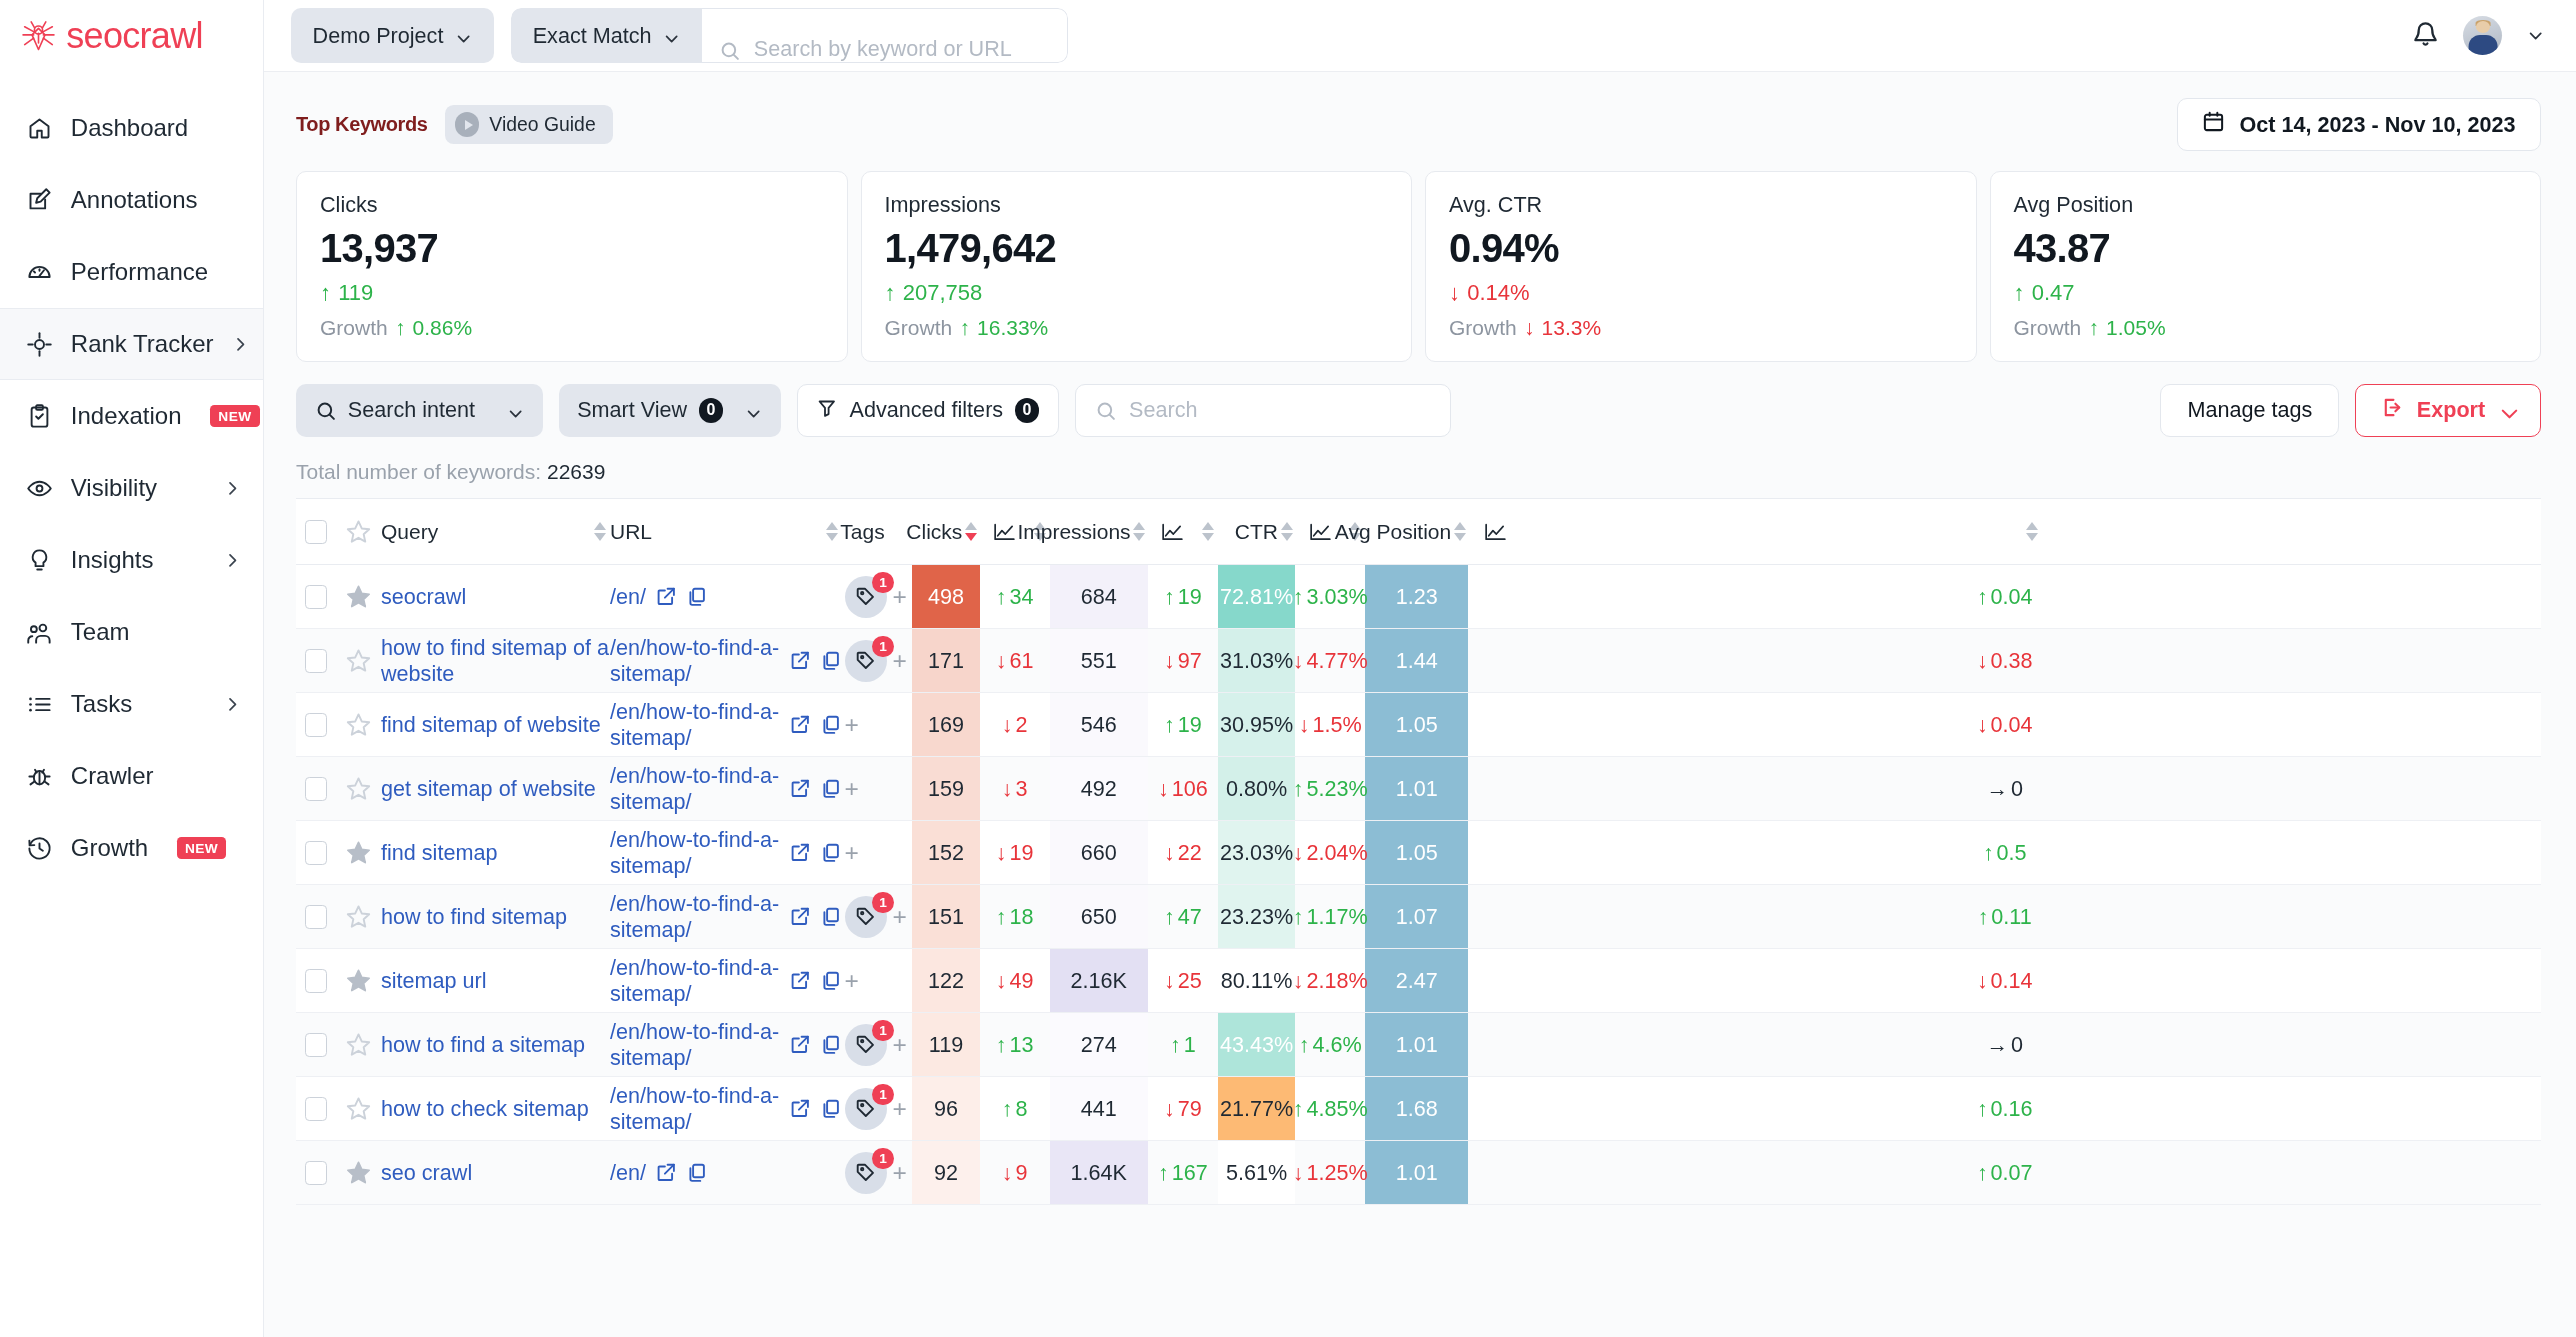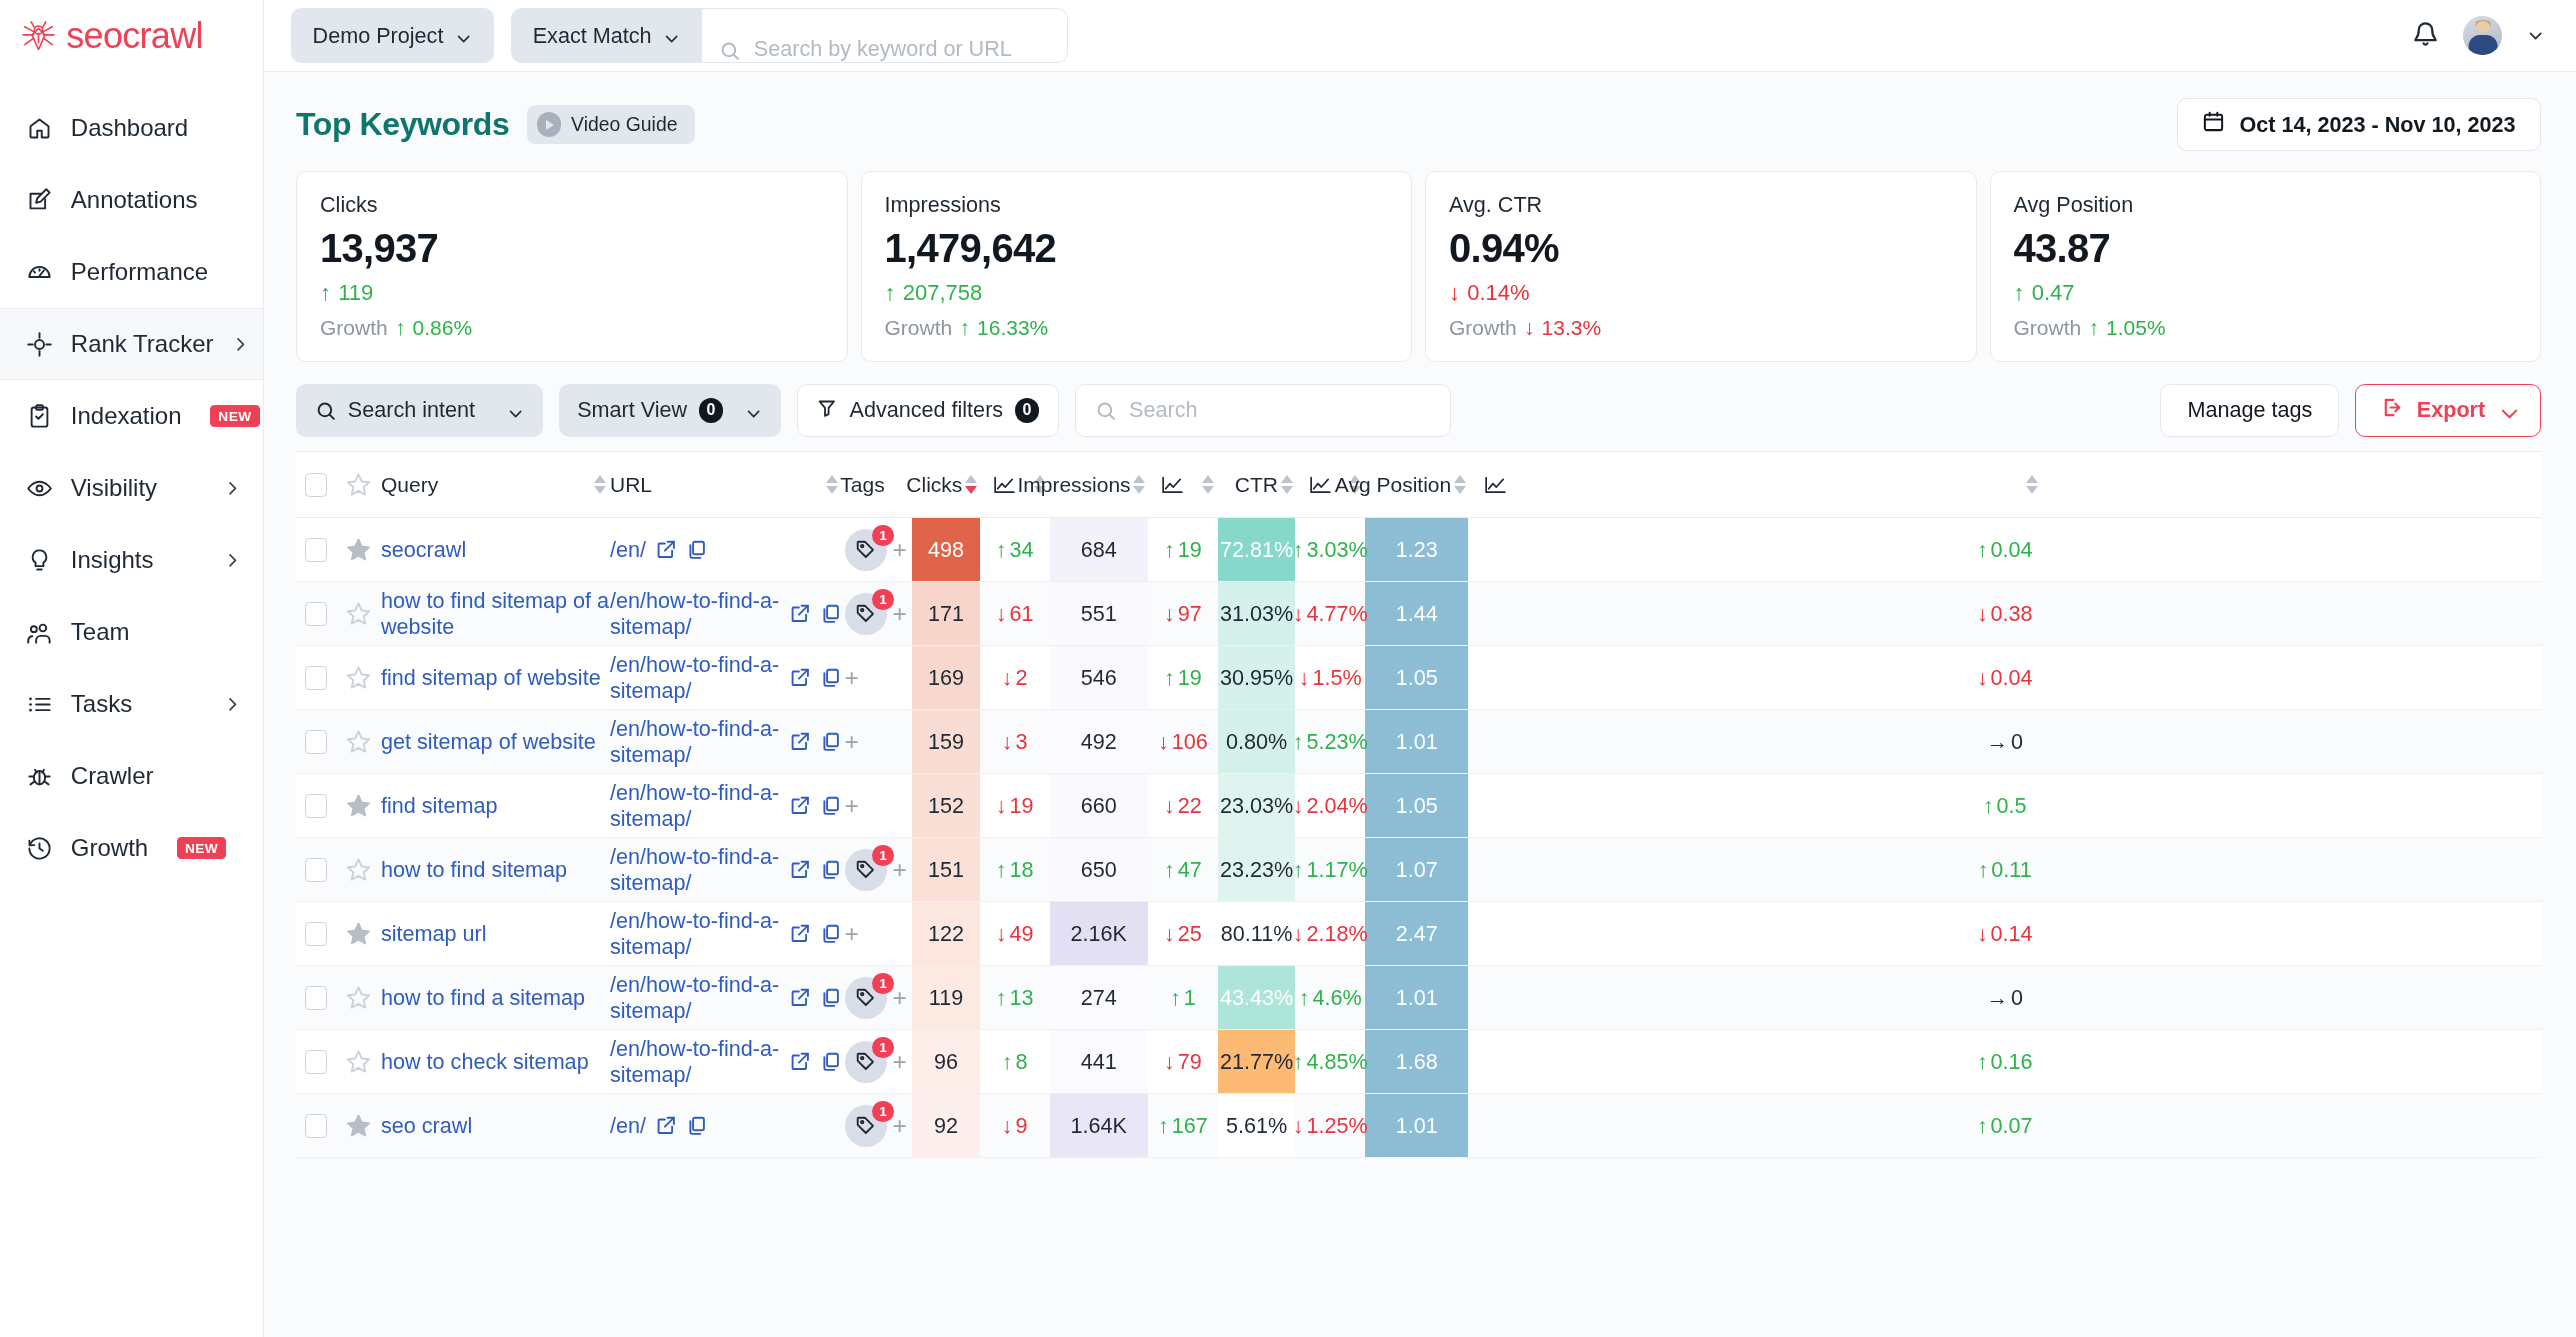--- a/index.html
+++ b/index.html
@@ -72,21 +72,21 @@
   }
   .avatar .head { position:absolute; left:50%; top:14%; width:36%; height:30%;
     transform:translateX(-50%); border-radius:50%; background:#e8cda9; }
   .avatar .body { position:absolute; left:50%; bottom:0; width:74%; height:52%;
     transform:translateX(-50%); border-radius:11.5px 11.5px 0 0; background:#2d4a82; }
   .avatar .hair { position:absolute; left:50%; top:11%; width:38%; height:14%;
     transform:translateX(-50%); border-radius:50% 50% 0 0; background:#caa36c; }
 
   
   .page-head { display: flex; align-items: center; padding: 26px 35px 0 32px; }
-  .page-title { font-size: 32px; font-weight: bold; color: #0f766e; letter-spacing: -0.4px; }
+  .page-title { font-size: 20px; font-weight: bold; color: #7f1d1d; letter-spacing: -0.4px; }
   .vguide {
     margin-left: 17.3px; background: #e2e6ed; border-radius: 8.6px; height: 39px;
     display: flex; align-items: center; gap: 10px; padding: 0 17.3px 0 10px; cursor: pointer;
   }
   .vguide .play { width: 24.5px; height: 24.5px; border-radius: 50%; background: #a8b0bb;
                   display: flex; align-items: center; justify-content: center; }
   .vguide .play span { width: 0; height: 0; border-left: 8.6px solid #e2e6ed;
                        border-top: 5.8px solid transparent; border-bottom: 5.8px solid transparent;
                        margin-left: 2.9px; }
   .vguide .t { font-size: 19.4px; color: #1f2933; }
@@ -548,20 +548,24 @@
           <span>Export</span>
           <span class="chev-d">
             <svg viewBox="0 0 24 24" style="stroke:#ef4055">
                 <polyline points="5,9 12,16 19,9"></polyline>
               </svg>
           </span>
         </div>
       </div>
     </div>
 
+    <div class="totals">
+      <span>Total number of keywords:</span>
+      <b>22639</b>
+    </div>
 
     <div class="tablewrap">
       <table>
         <colgroup>
           <col style="width:40px">
             <col style="width:45px">
             <col style="width:209px">
           <col style="width:20px">
             <col style="width:213px">
           <col style="width:17.3px">

